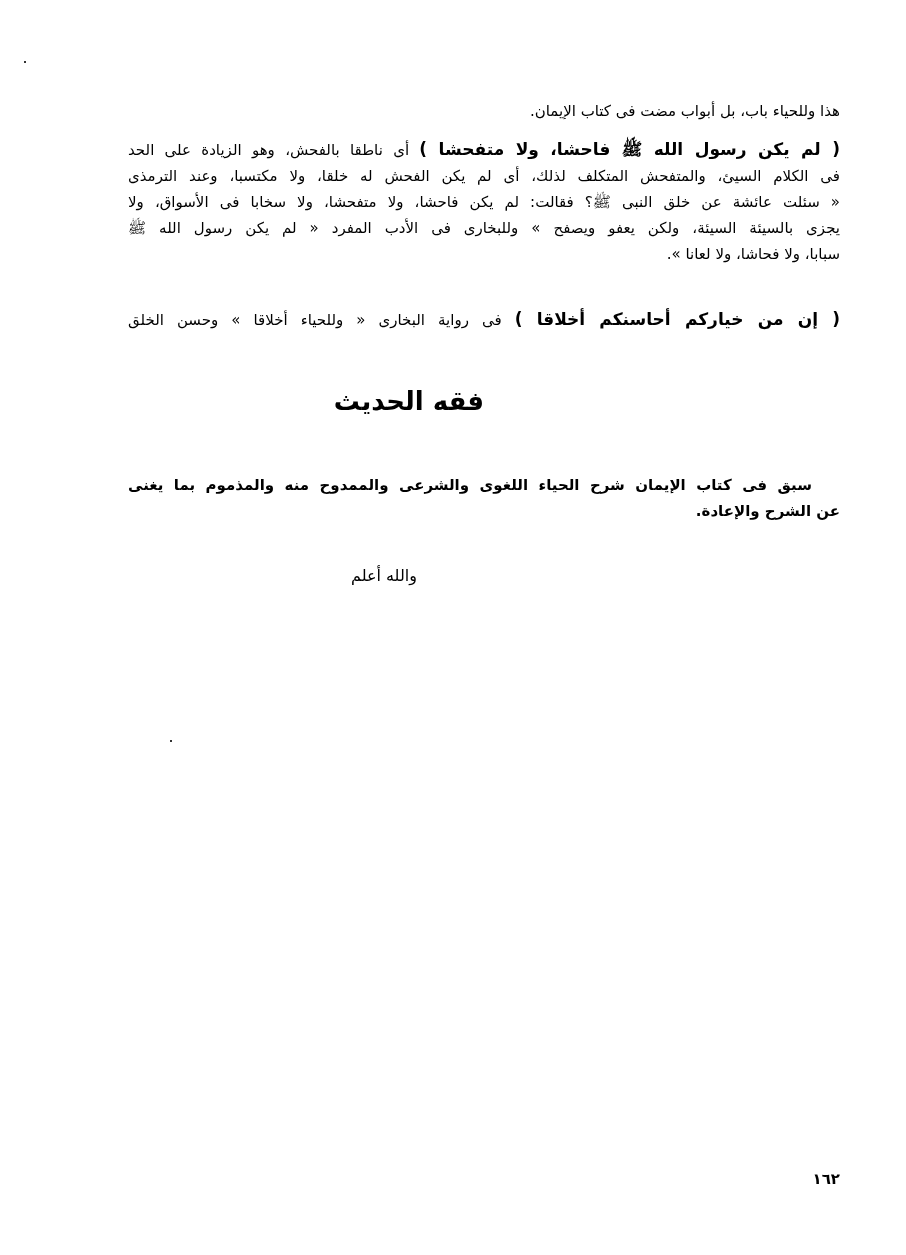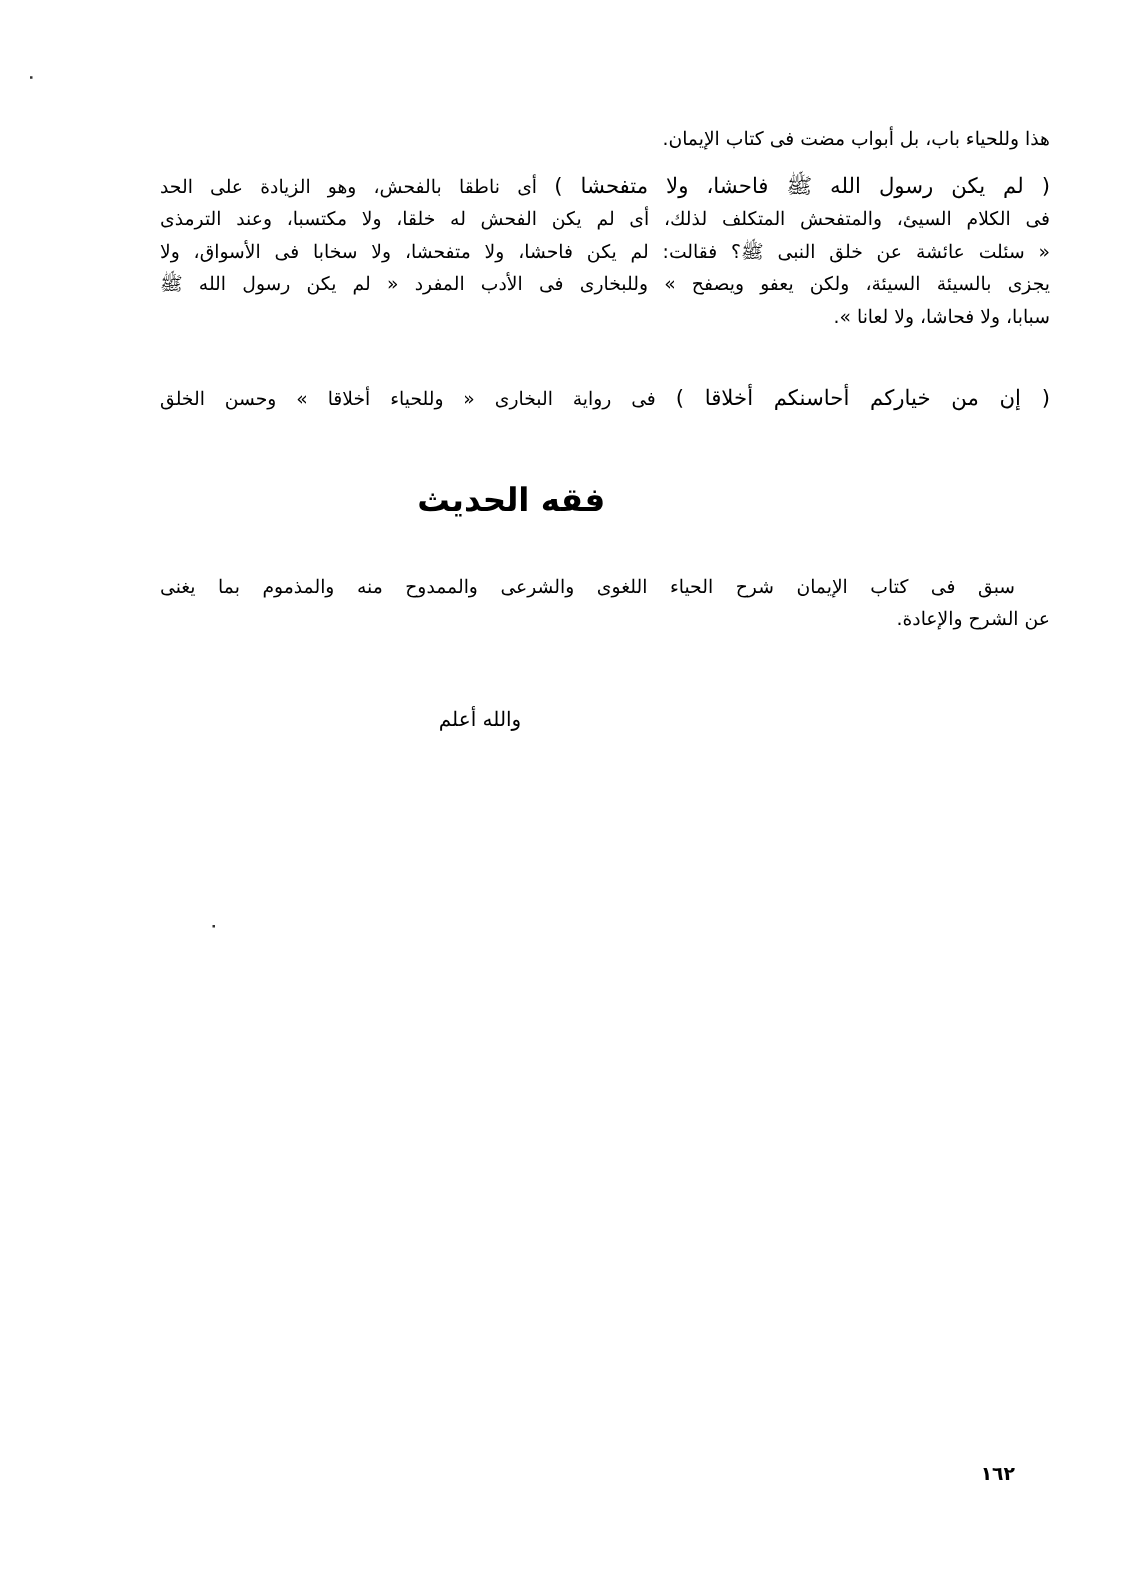--- a/index.html
+++ b/index.html
@@ -40,21 +40,21 @@
   .line {
     display: block;
     white-space: nowrap;
     text-align: justify;
     text-align-last: justify;
   }
   .line.last {
     text-align-last: right;
   }
   .bold {
-    font-weight: normal;
+    font-weight: bold;
     font-size: 17px;
   }
   .heading {
     position: absolute;
     left: 0;
     width: 778px;
     top: 386px;
     text-align: center;
     direction: rtl;
     font-size: 26px;
@@ -65,21 +65,21 @@
     position: absolute;
     left: 0;
     width: 728px;
     top: 566px;
     text-align: center;
     direction: rtl;
     font-size: 16px;
   }
   .page-number {
     position: absolute;
-    left: 732px;
+    left: 760px;
     top: 1170px;
     width: 60px;
     text-align: right;
     direction: rtl;
     font-size: 15px;
     font-weight: bold;
     letter-spacing: 3px;
   }
 </style>
 </head>
@@ -101,21 +101,21 @@
     <span class="line">يجزى بالسيئة السيئة، ولكن يعفو ويصفح » وللبخارى فى الأدب المفرد « لم يكن رسول الله ﷺ</span>
     <span class="line last">سبابا، ولا فحاشا، ولا لعانا ».</span>
   </div>
 
   <div class="para" style="top:306px;">
     <span class="line"><span class="bold"><span>( </span><span>إن من خياركم أحاسنكم  أخلاقا</span><span> )</span></span><span> فى رواية البخارى « وللحياء أخلاقا » وحسن الخلق</span></span>
   </div>
 
   <div class="heading">فقه الحديث</div>
 
-  <div class="para" style="top:456px;">
+  <div class="para" style="top:472px;font-weight:bold;">
     <span class="line" style="padding-right:28px;">سبق فى كتاب الإيمان شرح الحياء اللغوى والشرعى والممدوح منه والمذموم بما يغنى</span>
     <span class="line last">عن الشرح والإعادة.</span>
   </div>
 
   <div class="closing">والله أعلم</div>
 
   <div class="page-number">١٦٢</div>
 
 </div>
 

